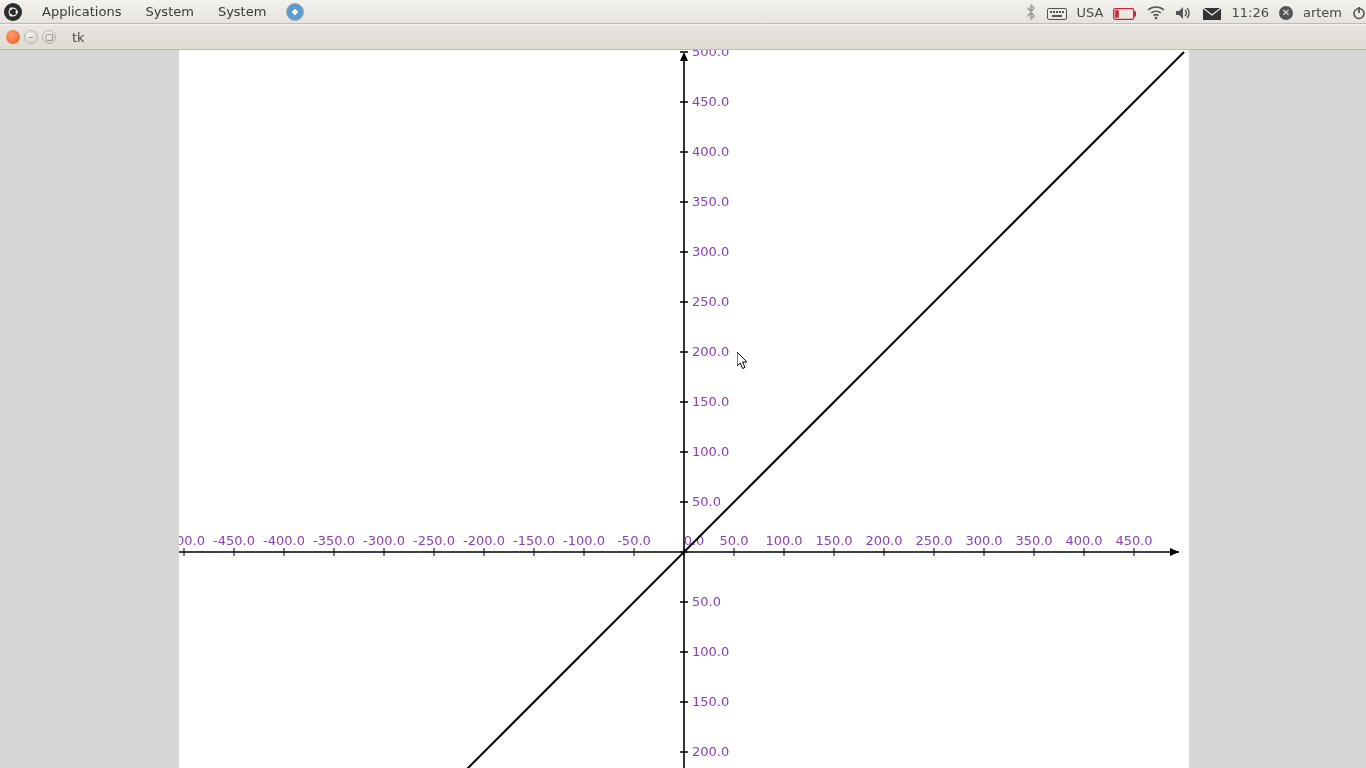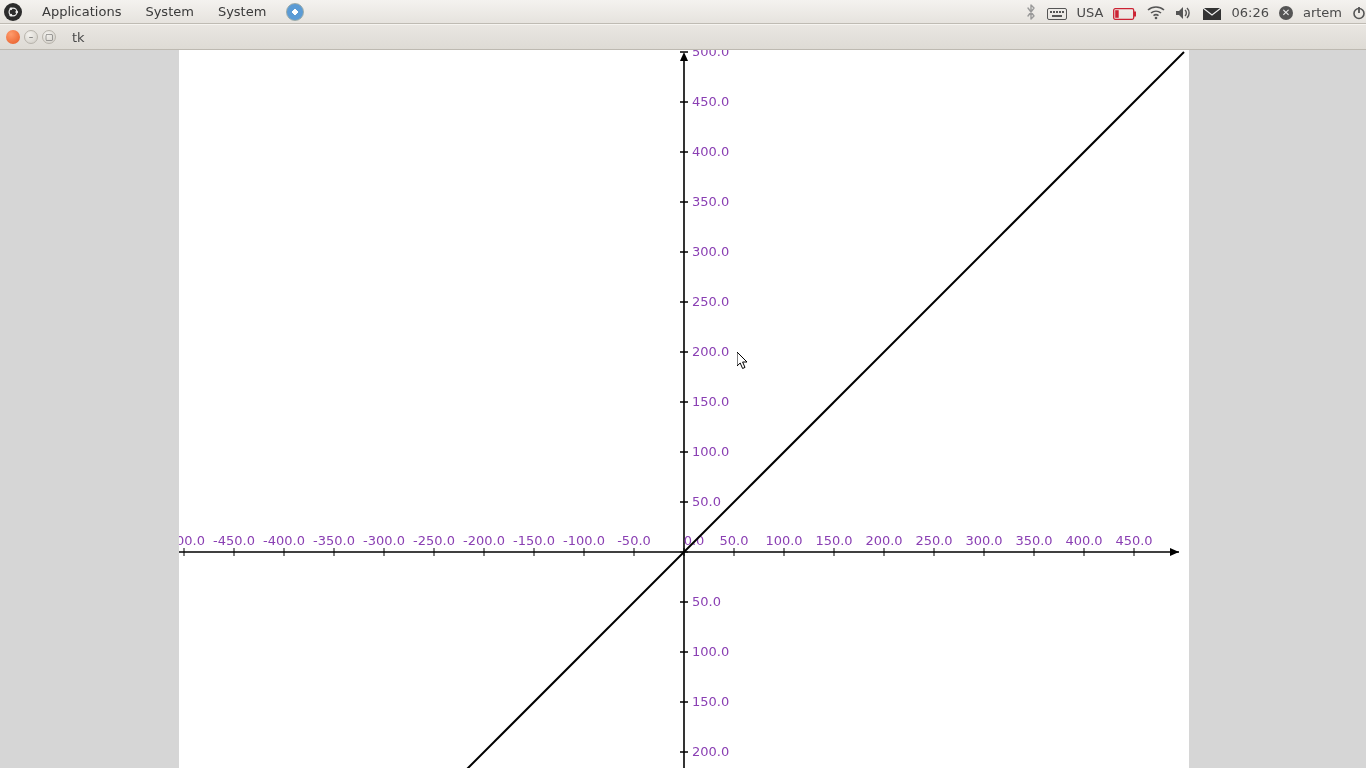--- a/index.html
+++ b/index.html
@@ -119,21 +119,21 @@
           <path d="M10 4 A4 4 0 0 1 10 10" fill="none" stroke="#555" stroke-width="1.4"></path>
           <path d="M12 2 A7 7 0 0 1 12 12" fill="none" stroke="#555" stroke-width="1.4"></path>
         </svg>
     </span>
     <span class="tray-icon">
       <svg width="18" height="12" viewBox="0 0 18 12">
           <rect x="0" y="0" width="18" height="12" fill="#333"></rect>
           <path d="M0 0 L9 7 L18 0" fill="none" stroke="#eee" stroke-width="1.2"></path>
         </svg>
     </span>
-    <span class="tray-icon">06:26</span>
+    <span class="tray-icon">11:26</span>
     <span class="user-x">✕</span>
     <span class="tray-icon">artem</span>
     <span class="tray-icon">
       <svg width="14" height="14" viewBox="0 0 14 14">
           <circle cx="7" cy="7.5" r="5" fill="none" stroke="#555" stroke-width="1.6"></circle>
           <line x1="7" y1="1" x2="7" y2="7" stroke="#555" stroke-width="1.8"></line>
         </svg>
     </span>
   </div>
 </div>

